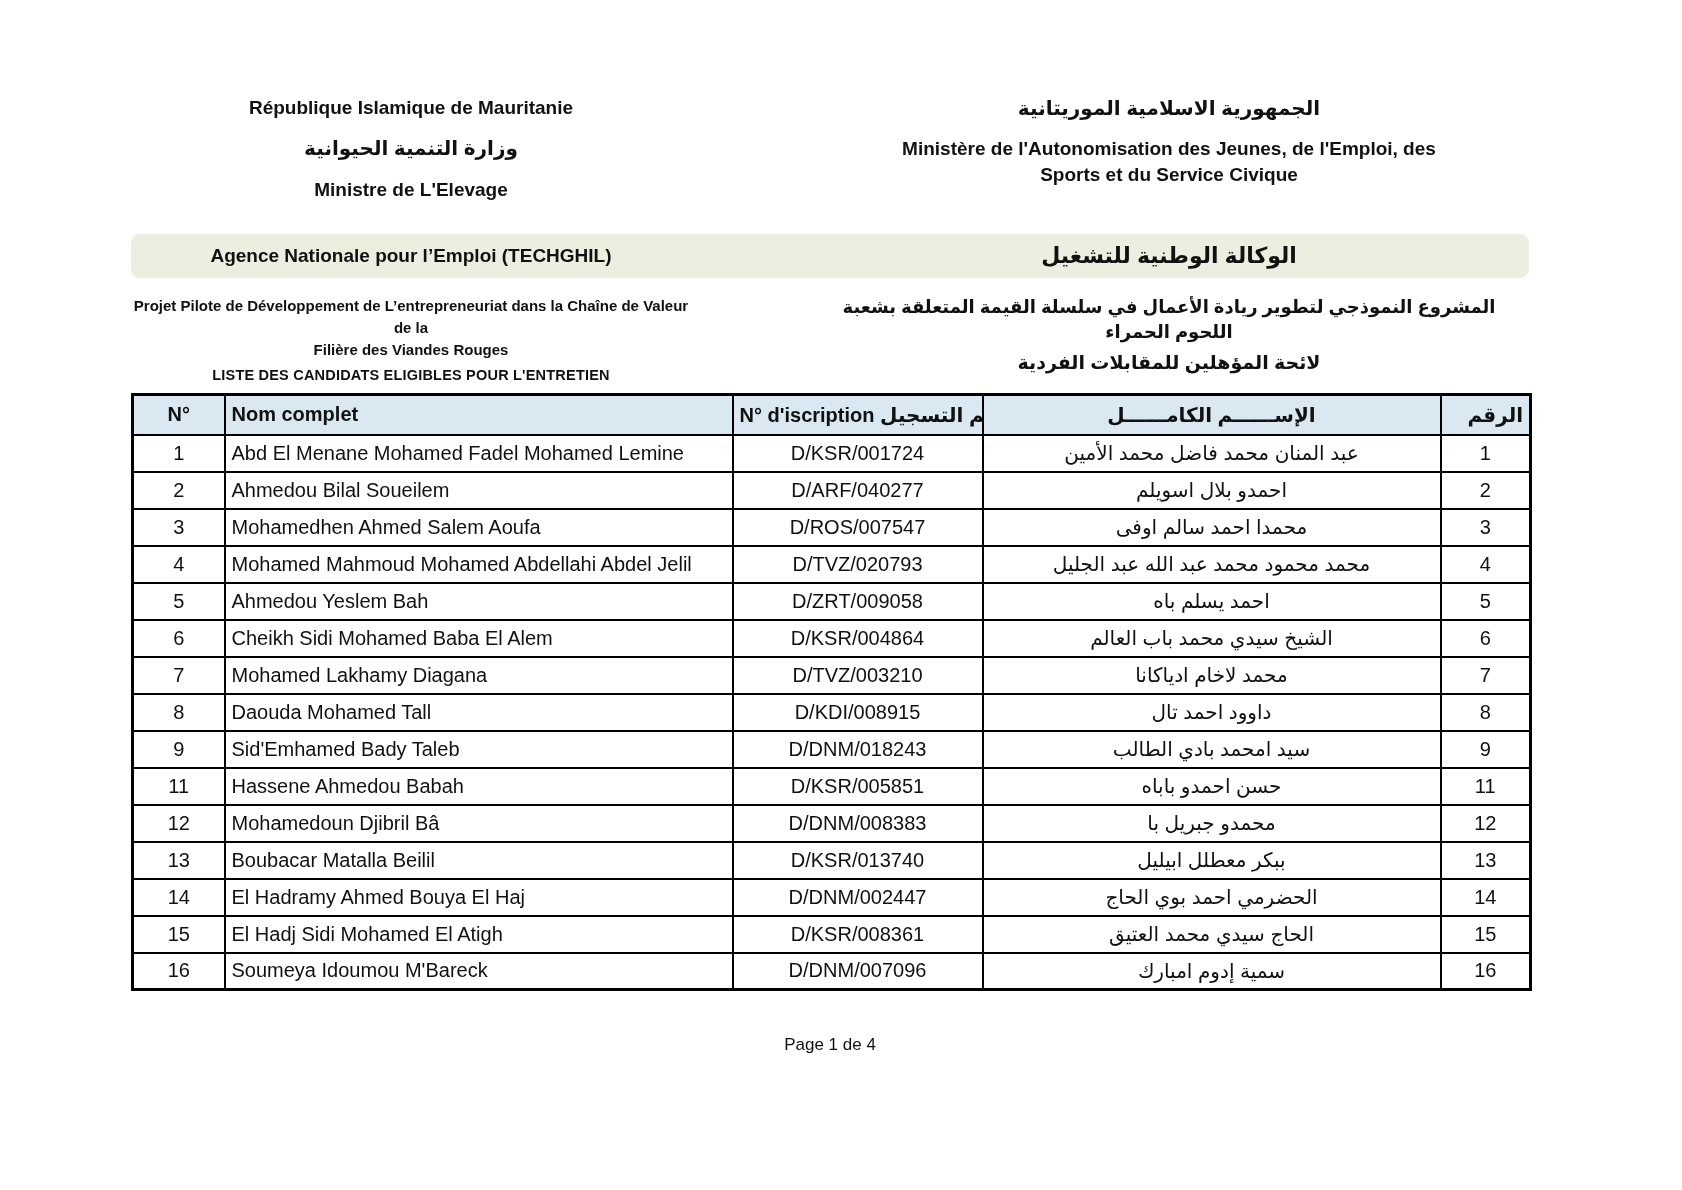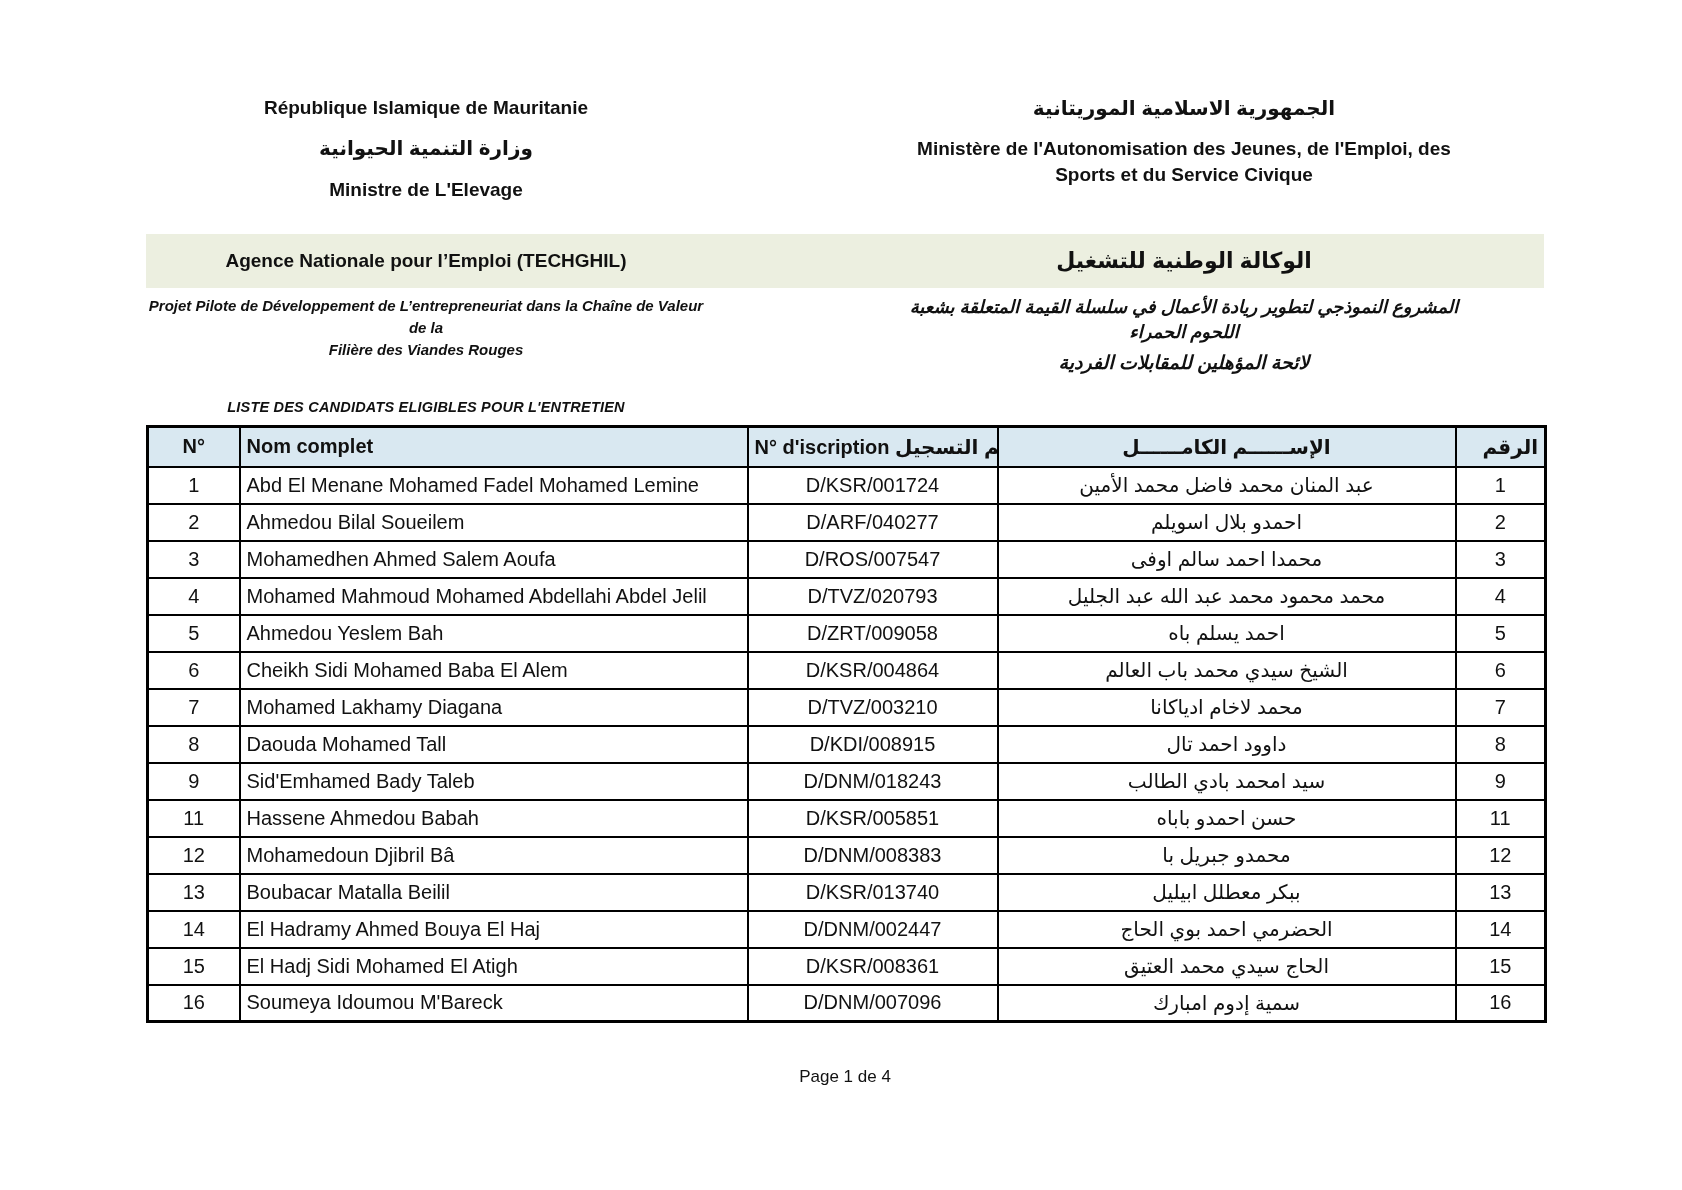--- a/index.html
+++ b/index.html
@@ -10,21 +10,21 @@
   }
   .page {
     position: relative;
     width: 1682px;
     height: 1190px;
     background: var(--page-bg, #ffffff);
     overflow: hidden;
   }
   .content {
     position: absolute;
-    left: 146px;
+    left: 131px;
     top: 0;
     width: 1398px;
   }
   
   .hdr-grid {
     display: grid;
     grid-template-columns: 560px 1fr 720px;
     padding-top: 96px;
   }
   .hdr-col { text-align: center; }
@@ -33,47 +33,47 @@
   .h-line.l2 { min-height: 42px; }
   .h-line.l3 { min-height: 56px; }
   .ar { direction: rtl; }
   .hdr-col .ar { font-size: 20px; }
   .h-line.two-lines { white-space: pre-line; line-height: 26px; }
   
   .band {
     display: grid;
     grid-template-columns: 560px 1fr 720px;
     align-items: center;
-    height: 54px;
+    height: 44px;
     background: var(--band-bg, #ecefe0);
+    border-radius: 9px;
   }
   .band .b-fr { text-align:center; font-weight:bold; font-size:19px; }
   .band .b-ar { text-align:center; font-weight:bold; font-size:22px; }
   
   .sub-grid {
     display: grid;
     grid-template-columns: 560px 1fr 720px;
-    padding-top: 7px;
-    font-style: italic;
+    padding-top: 17px;
   }
   .project {
     font-weight: bold;
     text-align: center;
     white-space: pre-line;
     min-height: 48px;
   }
   .project.fr { font-size: 15px; line-height: 22px; }
   .project.arp { font-size: 18px; line-height: 25px; }
   .list-title {
     font-weight: bold;
     text-align: center;
     padding-top: 6px;
     padding-bottom: 8px;
   }
-  .list-title.fr { font-size: 14.5px; letter-spacing: 0.2px; margin-top: 32px; }
+  .list-title.fr { font-size: 14.5px; letter-spacing: 0.2px; }
   .list-title.arl { font-size: 19px; }
   
   table.cand {
     border-collapse: collapse;
     table-layout: fixed;
     width: 1398px;
     border: 3px solid var(--border, #000);
     margin-top: 2px;
   }
   table.cand th, table.cand td {

